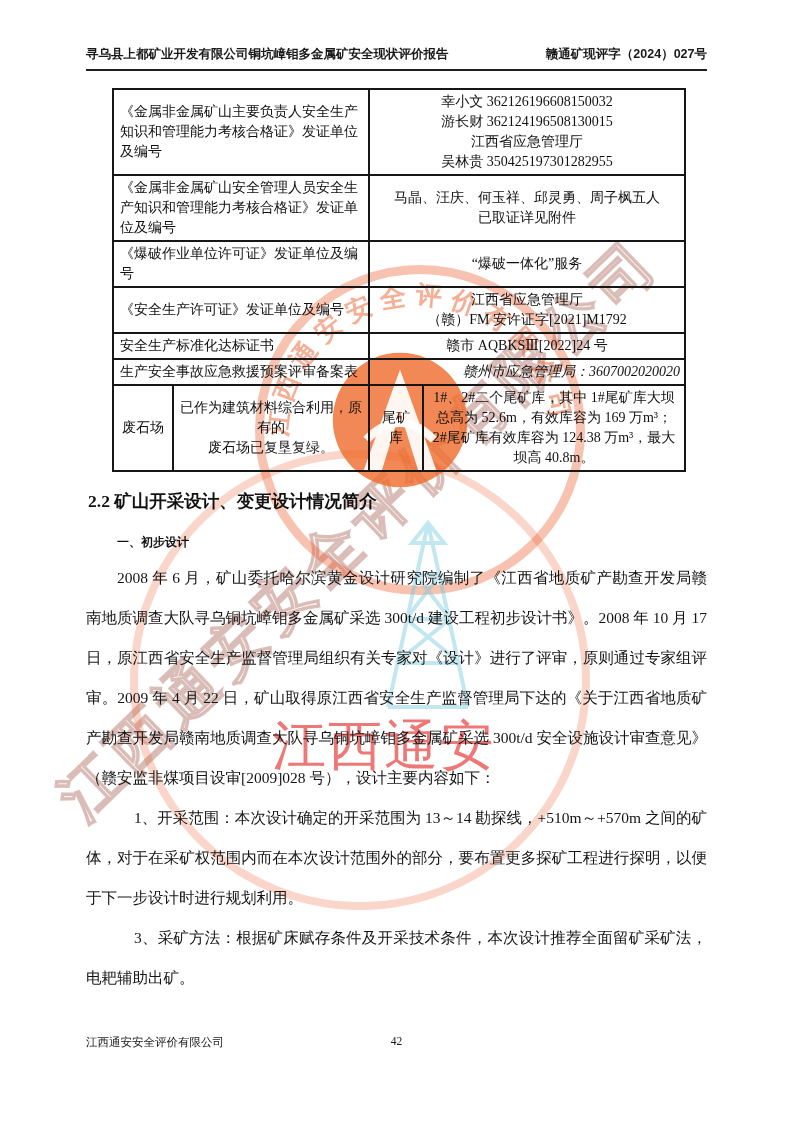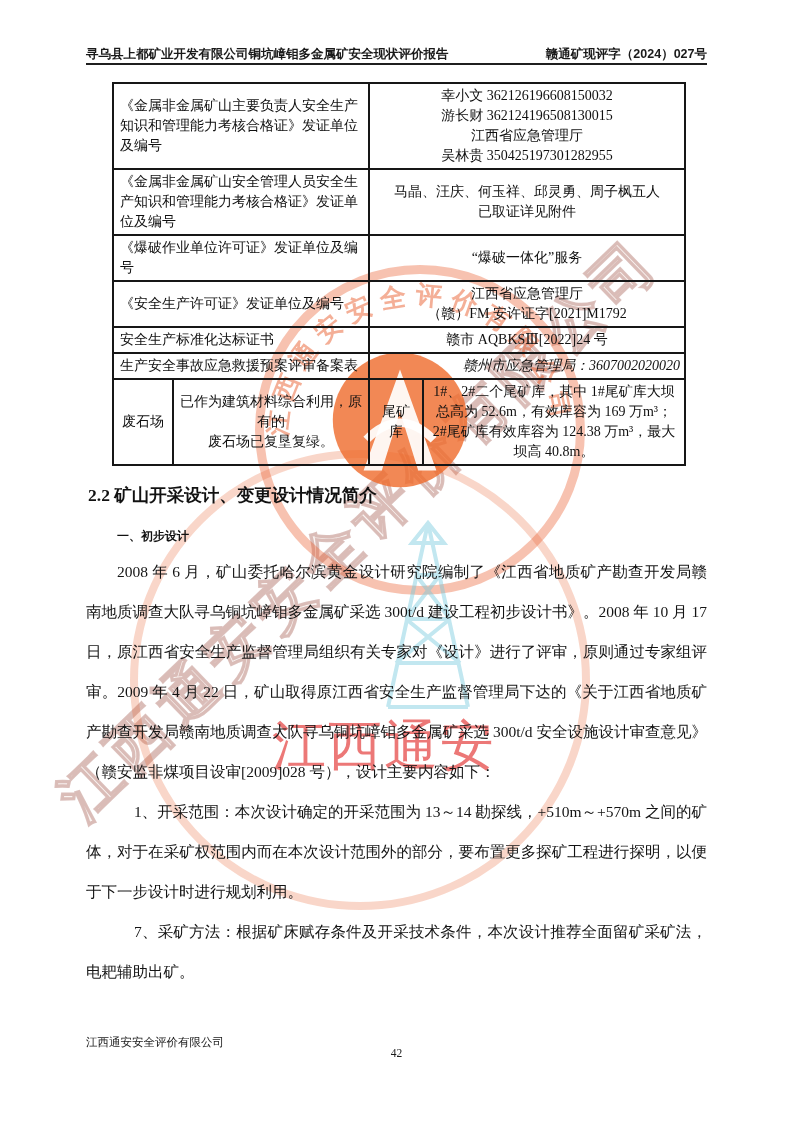--- a/index.html
+++ b/index.html
@@ -28,21 +28,21 @@
     font-size:54px;font-weight:normal;letter-spacing:2px;white-space:nowrap;
     color:rgba(224,30,28,.6);
   }
   .wm-tower{position:absolute;left:372px;top:515px;opacity:.55;}
   
   .content{position:relative;z-index:1;padding:46px 86px 0 86px;}
   .hdr{
     display:flex;justify-content:space-between;align-items:center;
     font-family:"Liberation Sans","DejaVu Sans",sans-serif;
     font-size:12.5px;font-weight:bold;color:#1a1a1a;
-    border-bottom:2px solid #1f1f1f;
+    padding-bottom:6px;border-bottom:2px solid #1f1f1f;
   }
   table.cert{
     border-collapse:collapse;width:572px;margin:17px 0 8px 26px;
     font-size:14px;line-height:20px;color:#101010;table-layout:fixed;
   }
   table.cert td{border:2px solid #161616;padding:2px 4px;vertical-align:middle;text-align:center;}
   table.cert td.lbl{text-align:left;padding-left:6px;}
   table.cert td.left{text-align:right;padding-left:8px;font-style:italic;}
   table.cert td.just{text-align:center;padding:2px 6px;}
   .ml{white-space:pre-line;}
@@ -57,21 +57,21 @@
     margin:0;font-size:15.5px;line-height:40px;text-align:justify;
     text-indent:31px;color:#141414;
   }
   p.body.first{margin-top:7px;}
   .lead{font-weight:normal;margin-left:17px;}
   .ftr{
     position:absolute;left:0;top:1035px;width:100%;z-index:1;
     font-size:11.5px;color:#1a1a1a;
   }
   .ftr .company{position:absolute;left:86px;top:0;}
-  .ftr .pageno{position:absolute;left:0;top:12px;width:100%;text-align:center;}
+  .ftr .pageno{position:absolute;left:0;top:0;width:100%;text-align:center;}
 </style>
 </head>
 <body>
 
 <div class="page">
 
   <div class="wm">
     <div class="wm-diagonal">江西通安安全评价有限公司</div>
 
     <div class="seal-ring two"></div>
@@ -159,21 +159,21 @@
     </tbody>
       </table>
 
     <div class="sec-title">2.2 矿山开采设计、变更设计情况简介</div>
     <div class="sub-title">一、初步设计</div>
 
     <p class="body first">2008 年 6 月，矿山委托哈尔滨黄金设计研究院编制了《江西省地质矿产勘查开发局赣南地质调查大队寻乌铜坑嶂钼多金属矿采选 300t/d 建设工程初步设计书》。2008 年 10 月 17 日，原江西省安全生产监督管理局组织有关专家对《设计》进行了评审，原则通过专家组评审。2009 年 4 月 22 日，矿山取得原江西省安全生产监督管理局下达的《关于江西省地质矿产勘查开发局赣南地质调查大队寻乌铜坑嶂钼多金属矿采选 300t/d 安全设施设计审查意见》（赣安监非煤项目设审[2009]028 号），设计主要内容如下：</p>
 
     <p class="body"><span class="lead">1、开采范围：</span><span>本次设计确定的开采范围为 13～14 勘探线，+510m～+570m 之间的矿体，对于在采矿权范围内而在本次设计范围外的部分，要布置更多探矿工程进行探明，以便于下一步设计时进行规划利用。</span></p>
 
-    <p class="body"><span class="lead">7、采矿方法：</span><span>根据矿床赋存条件及开采技术条件，本次设计推荐全面留矿采矿法，电耙辅助出矿。</span></p>
+    <p class="body"><span class="lead">3、采矿方法：</span><span>根据矿床赋存条件及开采技术条件，本次设计推荐全面留矿采矿法，电耙辅助出矿。</span></p>
 
   </div>
 
   <div class="ftr">
     <span class="company">江西通安安全评价有限公司</span>
     <span class="pageno">42</span>
   </div>
 
 </div>
 

